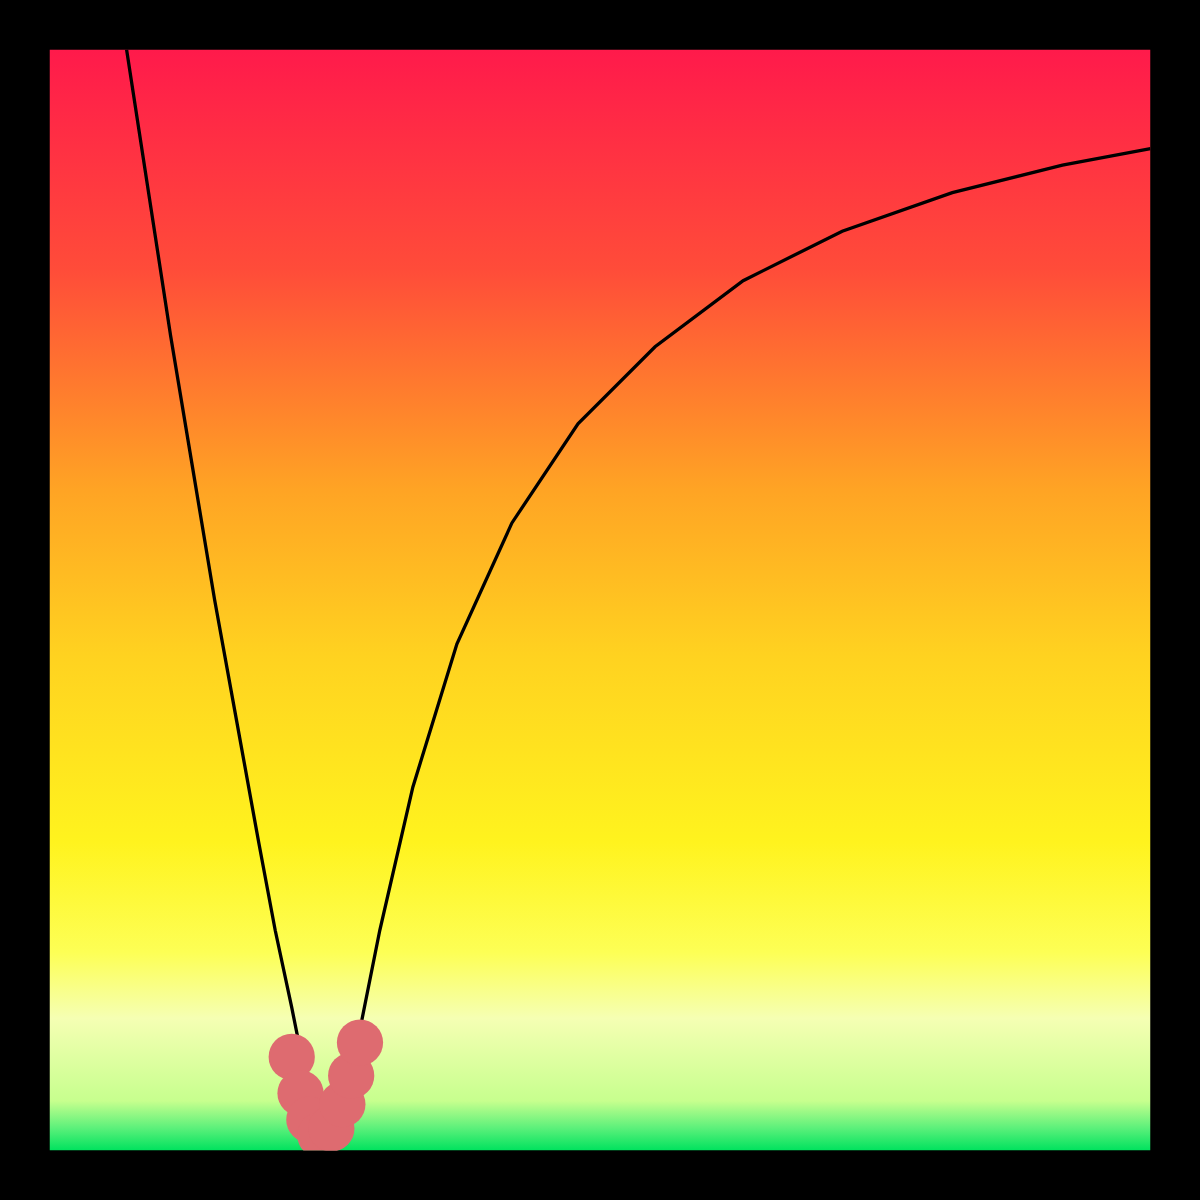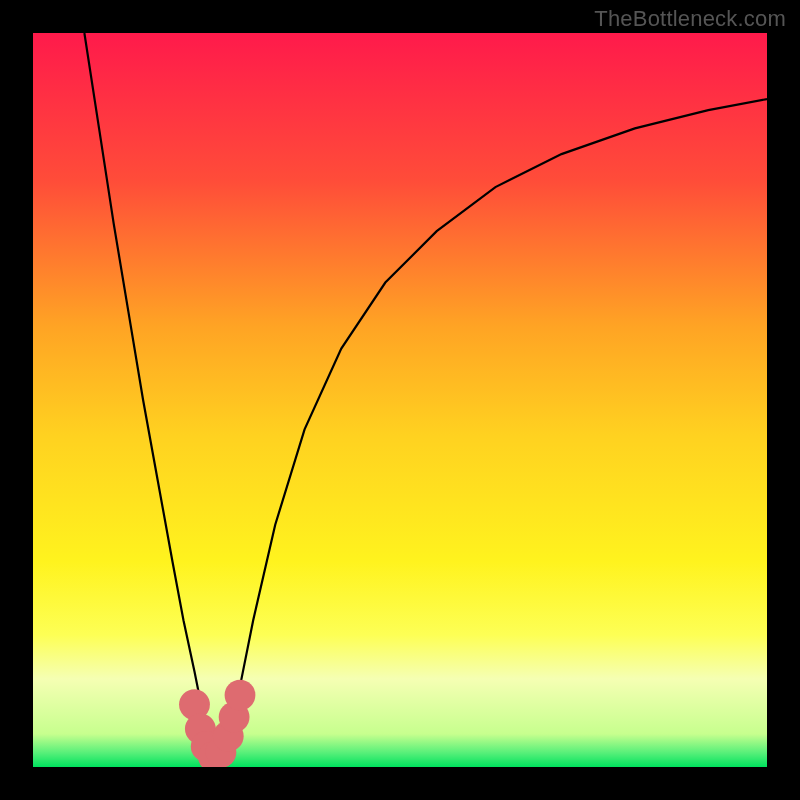--- a/index.html
+++ b/index.html
@@ -69,14 +69,13 @@
           <circle cx="22.80" cy="94.80" r="2.1" fill="#de6b70"></circle>
           <circle cx="23.60" cy="97.20" r="2.1" fill="#de6b70"></circle>
           <circle cx="24.60" cy="98.60" r="2.1" fill="#de6b70"></circle>
           <circle cx="25.60" cy="98.00" r="2.1" fill="#de6b70"></circle>
           <circle cx="26.60" cy="95.80" r="2.1" fill="#de6b70"></circle>
           <circle cx="27.40" cy="93.20" r="2.1" fill="#de6b70"></circle>
           <circle cx="28.20" cy="90.20" r="2.1" fill="#de6b70"></circle>
         </g>
     </svg>
   </div>
-  <div class="credit">TheBottleneck.com</div>
 </div>
 
 </body></html>

